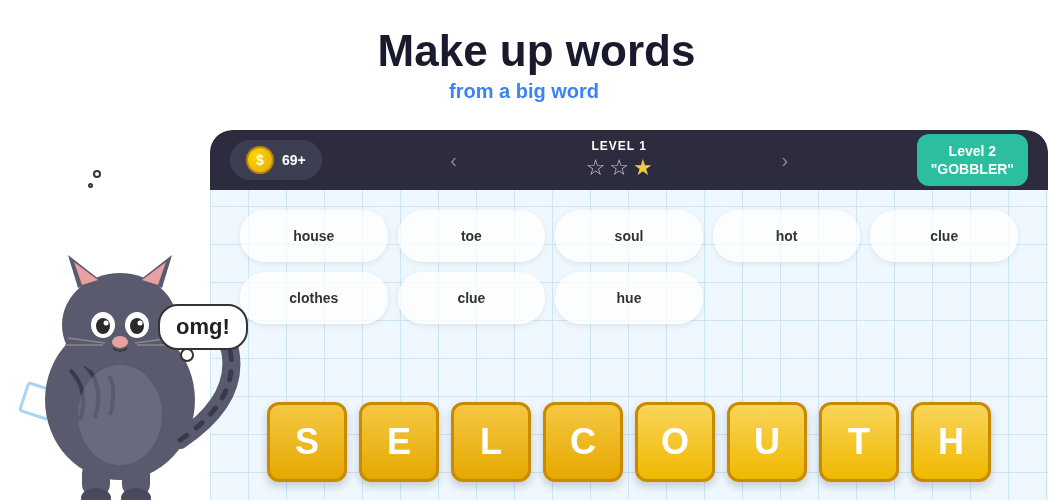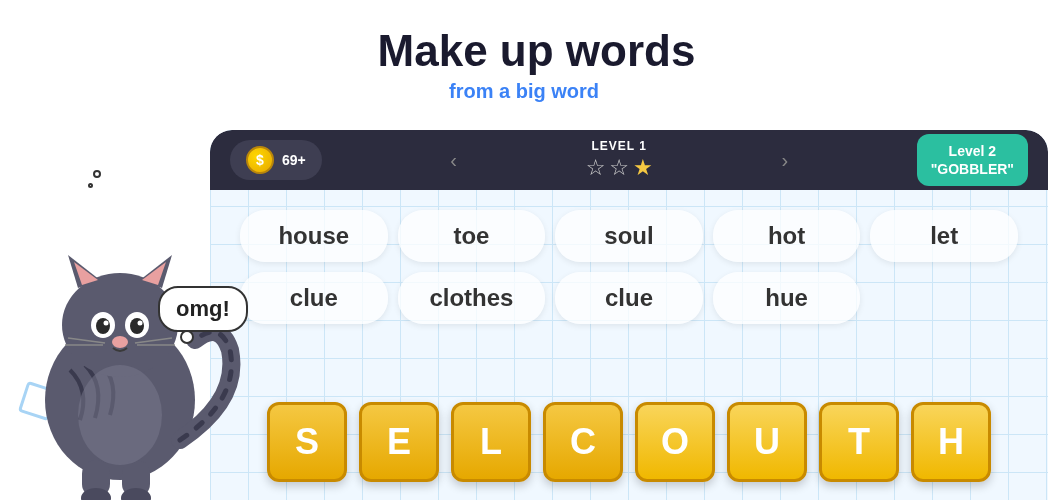--- a/index.html
+++ b/index.html
@@ -56,21 +56,21 @@
       left: 0;
       bottom: 0;
       width: 280px;
       height: 370px;
       z-index: 20;
     }
 
     
     .speech-bubble {
       position: absolute;
-      top: 134px;
+      top: 152px;
       left: 80px;
       background: white;
       border: 2.5px solid #333;
       border-radius: 20px;
       padding: 8px 16px;
       font-size: 22px;
       font-weight: 700;
       color: #222;
       z-index: 30;
     }
@@ -226,21 +226,21 @@
       gap: 10px 10px;
       padding: 10px;
     }
 
     .word-cell {
       background: rgba(255,255,255,0.75);
       border-radius: 25px;
       display: flex;
       align-items: center;
       justify-content: center;
-      font-size: 24px;
+      font-size: 14px;
       font-weight: 600;
       color: #333;
       box-shadow: 0 2px 6px rgba(0,0,0,0.08);
       padding: 8px 16px;
     }
 
     
     .tiles-row {
       position: absolute;
       bottom: 18px;
@@ -342,21 +342,20 @@
       <div>Level 2</div>
       <div>"GOBBLER"</div>
     </div>
   </div>
 
   <div class="words-area">
   <div class="word-cell">house</div>
       <div class="word-cell">toe</div>
       <div class="word-cell">soul</div>
       <div class="word-cell">hot</div>
-      <div class="word-cell">let</div>
       <div class="word-cell">clue</div>
       <div class="word-cell">clothes</div>
       <div class="word-cell">clue</div>
       <div class="word-cell">hue</div>
     </div>
 
   <div class="tiles-row">
   <div class="letter-tile tile-normal">S</div>
       <div class="letter-tile tile-normal">E</div>
       <div class="letter-tile tile-normal">L</div>

